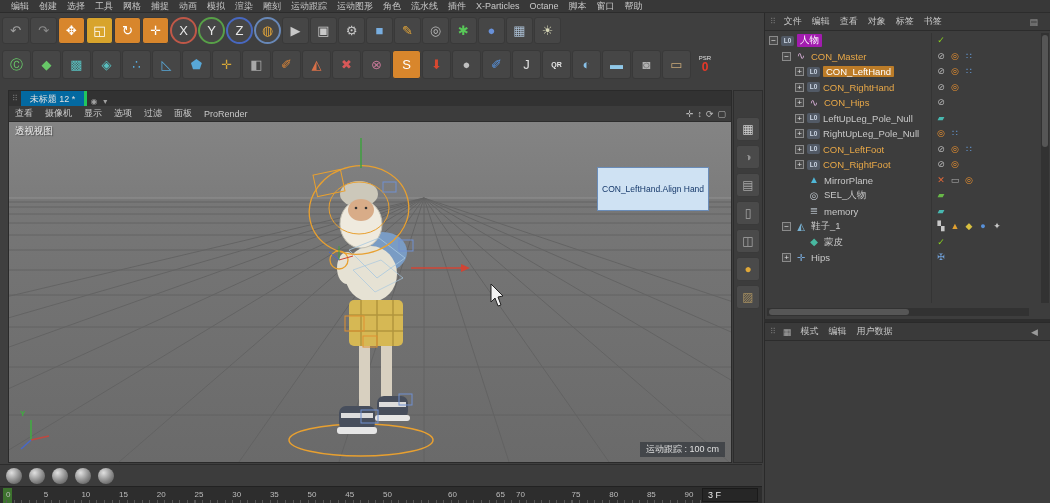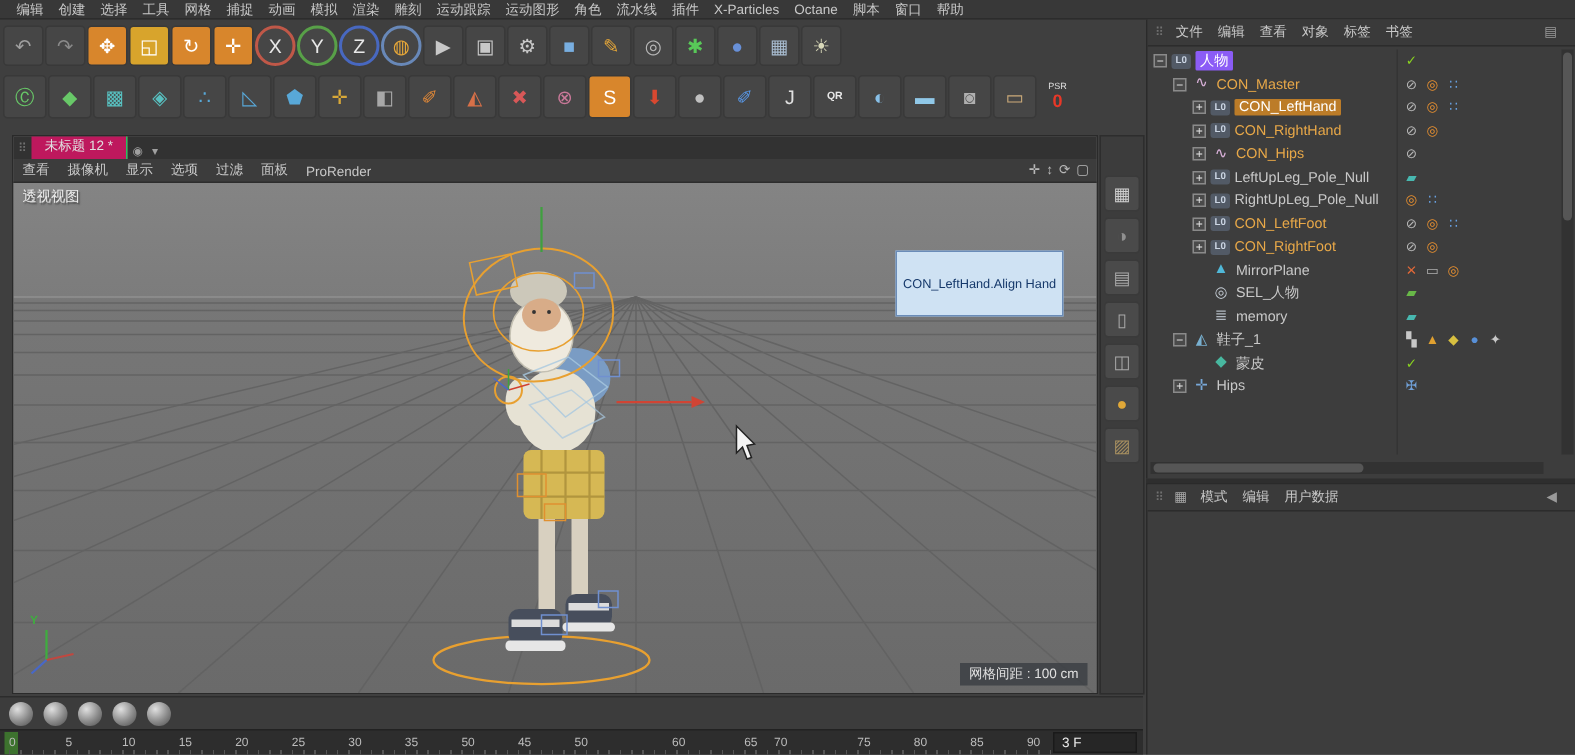--- a/index.html
+++ b/index.html
@@ -23,21 +23,21 @@
   .tile.circle{border-radius:50%;border-width:2px}
   .tile .glyph.small{font-size:7px;font-weight:bold}
   #psr-tile{width:26px;height:29px;display:flex;flex-direction:column;align-items:center;justify-content:center;flex:none}
   #psr-tile .l{font-size:6px;color:#e0e0e0;line-height:1}
   #psr-tile .v{font-size:12px;font-weight:bold;line-height:1}
 
   
   #viewport{left:8px;top:90px;width:724px;height:373px;background:#6e6e6e;border:1px solid #2a2a2a;box-sizing:border-box}
   .vp-tabbar{position:absolute;left:0;top:0;width:100%;height:15px;background:#323232;display:flex;align-items:center}
   .handle{color:#707070;font-size:8px;padding:0 3px;flex:none}
-  .vp-tab{background:#be185d;height:15px;display:flex;align-items:flex-start;padding:0 9px;font-size:9px;color:#e0e0e0;border-right:1px solid #22c55e}
+  .vp-tab{background:#0369a1;height:15px;display:flex;align-items:flex-end;padding:0 9px;font-size:9px;color:#e0e0e0;border-right:3px solid #22c55e}
   .vp-tab-icon{font-size:8px;color:#a0a0a0;padding:0 3px}
   .vp-menubar{position:absolute;left:0;top:15px;width:100%;height:16px;background:#3c3c3c;border-bottom:1px solid #2d2d2d;
               display:flex;align-items:center;box-sizing:border-box}
   .vp-menu-item{font-size:9px;color:#c8c8c8;padding:0 6px;white-space:nowrap}
   .vp-corner{margin-left:auto;display:flex;gap:4px;padding-right:5px}
   .vp-corner span{font-size:9px;color:#b8b8b8}
   #vp-canvas{position:absolute;left:0;top:31px;width:722px;height:340px;overflow:hidden;
              background:linear-gradient(#848484 0,#7c7c7c 75px,#777 78px,#6a6a6a 100%)}
   #view-label{left:6px;top:3px;font-size:9.5px;color:#ececec;text-shadow:1px 1px 1px #4a4a4a}
   #tooltip{left:588px;top:45px;background:#cfe2f3;border:1px solid #6a8cb8;color:#15386a;
@@ -62,21 +62,21 @@
   .tree-row{position:absolute;left:0;width:100%;height:15.5px;display:flex;align-items:center}
   .row-left{display:flex;align-items:center;gap:3px;min-width:0}
   .expander{width:9px;height:9px;border:1px solid #8a8a8a;background:#4a4a4a;color:#e0e0e0;font-size:8px;
             line-height:7px;text-align:center;box-sizing:border-box;flex:none}
   .expander.spacer{border:none;background:none}
   .obj-icon{font-size:10px;flex:none;width:14px;text-align:center;line-height:1}
   .obj-icon.null-icon{font-size:6.5px;font-weight:bold;background:#525a66;border-radius:2px;height:10px;line-height:10px;width:13px}
   .obj-label{font-size:9.5px;white-space:nowrap}
   .obj-label.plain{color:#c8c8c8}
   .obj-label.orange{color:#e8a848}
-  .obj-label.layer-red{background:#8b5cf6;color:#fff;padding:0 3px;border-radius:1px}
+  .obj-label.layer-red{background:#a21caf;color:#fff;padding:0 3px;border-radius:1px}
   .obj-label.selected{background:#bc7c28;color:#fff;padding:0 3px;border-radius:1px}
   .row-tags{position:absolute;left:170px;top:0;height:100%;display:flex;align-items:center;gap:2px}
   .tag{font-size:9px;width:12px;text-align:center;line-height:1}
   .vscroll{position:absolute;right:1px;top:20px;width:8px;height:270px;background:#323232}
   .vthumb{position:absolute;left:1px;top:2px;width:6px;height:112px;background:#565656;border-radius:3px}
   .hscroll{position:absolute;left:2px;bottom:3px;width:262px;height:8px;background:#323232}
   .hthumb{position:absolute;left:2px;top:1px;width:140px;height:6px;background:#565656;border-radius:3px}
 
   
   #am{left:764px;top:322px;width:286px;height:181px;background:#3d3d3d;border-left:1px solid #2a2a2a;
@@ -363,21 +363,21 @@
         <line x1="22" y1="318" x2="22" y2="298" stroke="#3fae3f" stroke-width="1.5"></line>
         <line x1="22" y1="318" x2="40" y2="314" stroke="#c04840" stroke-width="1.5"></line>
         <line x1="22" y1="318" x2="12" y2="327" stroke="#4868c8" stroke-width="1.5"></line>
       </g>
 
       <polygon points="482,162 482,180 486,176 489,184 492,183 489,175 494,174" fill="#f4f4f4" stroke="#222" stroke-width="1"></polygon>
     </svg>
     <span id="view-label" class="abs">透视视图</span>
     <span id="y-axis-label" class="abs">Y</span>
     <div id="tooltip" class="abs">CON_LeftHand.Align Hand</div>
-    <div id="grid-label" class="abs">网格间距 : 100 cm</div>
+    <div id="grid-label" class="abs">运动跟踪 : 100 cm</div>
   </div>
 </div>
 
 <div id="side-strip" class="abs">
     <div class="strip-tile" style="color: rgb(208, 208, 208);">▦</div>
     <div class="strip-tile" style="color: rgb(144, 144, 144);">◑</div>
     <div class="strip-tile" style="color: rgb(168, 168, 168);">▤</div>
     <div class="strip-tile" style="color: rgb(168, 168, 168);">▯</div>
     <div class="strip-tile" style="color: rgb(168, 168, 168);">◫</div>
     <div class="strip-tile" style="color: rgb(224, 168, 56);">●</div>

